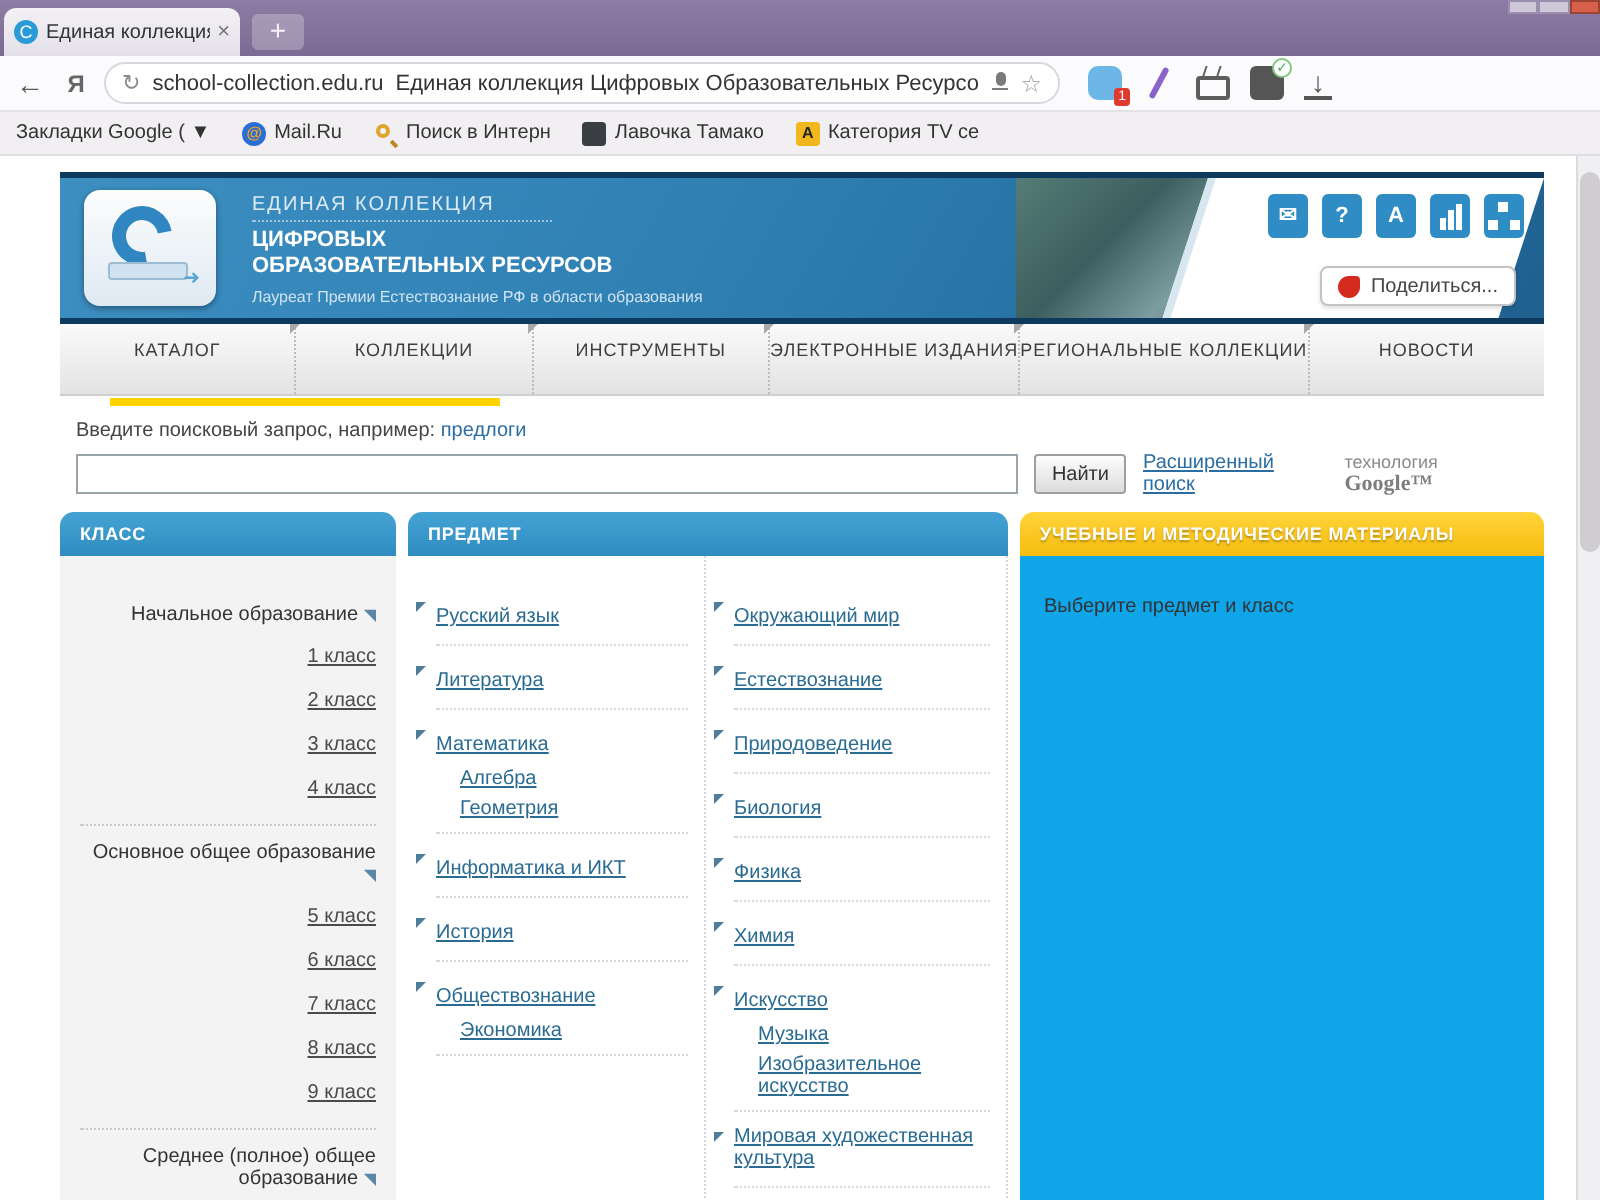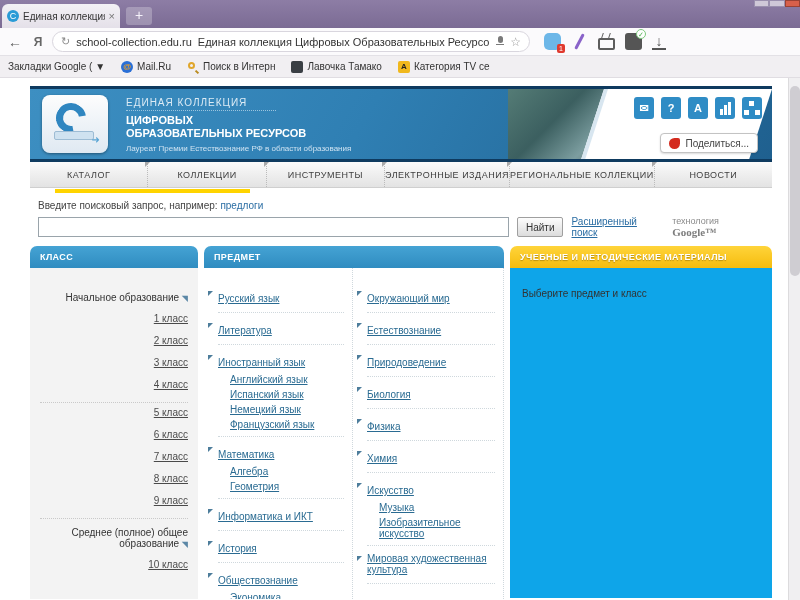--- a/index.html
+++ b/index.html
@@ -107,21 +107,21 @@
   .hicon-site i { position:absolute; background:#fff; width:5px; height:5px; }
   .hicon-site i:nth-child(1){ left:7px; top:4px; }
   .hicon-site i:nth-child(2){ left:2px; bottom:4px; }
   .hicon-site i:nth-child(3){ right:2px; bottom:4px; }
   .share-btn { position:absolute; right:14px; top:44px; height:20px; background:#fff;
     border:1px solid #c3c3c3; border-radius:4px; display:flex; align-items:center;
     gap:5px; padding:0 8px; font-size:10px; color:#444; box-shadow:0 1px 2px rgba(0,0,0,.15);text-align:center; }
   .share-ico { width:11px; height:11px; background:#d42b1e; border-radius:50% 2px 50% 50%; }
 
   
-  .nav { position:relative; height:26px; background:linear-gradient(180deg,#fafafa,#e3e3e3);
+  .nav { position:relative; height:36px; background:linear-gradient(180deg,#fafafa,#e3e3e3);
     border-bottom:1px solid #cfcfcf; display:flex; }
   .nav-item { flex:1; text-align:center; font-size:9px; letter-spacing:.5px; color:#3e3e3e;
     line-height:26px; position:relative; white-space:nowrap; }
   .nav-item + .nav-item { border-left:1px dotted #bbb; }
   .nav-item + .nav-item::before { content:""; position:absolute; left:-3px; top:0;
     border-top:5px solid #a9a9a9; border-right:5px solid transparent; }
   .nav-under { position:relative; height:6px; background:#fff; }
   .active-underline { position:absolute; left:25px; top:1px; width:195px; height:4px; background:#ffd400; }
 
   
@@ -329,20 +329,24 @@
               <span>Начальное образование</span>
               <span class="arr">◥</span>
             </div>
             <a class="class-link">1 класс</a>
             <a class="class-link">2 класс</a>
             <a class="class-link">3 класс</a>
             <a class="class-link">4 класс</a>
           </div>
           <div class="cdots"></div>
           <div class="cgroup">
+            <div class="cgroup-title">
+              <span>Основное общее образование</span>
+              <span class="arr">◥</span>
+            </div>
             <a class="class-link">5 класс</a>
             <a class="class-link">6 класс</a>
             <a class="class-link">7 класс</a>
             <a class="class-link">8 класс</a>
             <a class="class-link">9 класс</a>
           </div>
           <div class="cdots"></div>
           <div class="cgroup">
             <div class="cgroup-title">
               <span>Среднее (полное) общее образование</span>
@@ -362,28 +366,20 @@
             <div class="sitem">
               <span class="bullet"></span>
               <a class="sitem-main">Русский язык</a>
             </div>
             <div class="sitem">
               <span class="bullet"></span>
               <a class="sitem-main">Литература</a>
             </div>
             <div class="sitem">
               <span class="bullet"></span>
-              <a class="sitem-main">Иностранный язык</a>
-              <a class="schild">Английский язык</a>
-              <a class="schild">Испанский язык</a>
-              <a class="schild">Немецкий язык</a>
-              <a class="schild">Французский язык</a>
-            </div>
-            <div class="sitem">
-              <span class="bullet"></span>
               <a class="sitem-main">Математика</a>
               <a class="schild">Алгебра</a>
               <a class="schild">Геометрия</a>
             </div>
             <div class="sitem">
               <span class="bullet"></span>
               <a class="sitem-main">Информатика и ИКТ</a>
             </div>
             <div class="sitem">
               <span class="bullet"></span>

